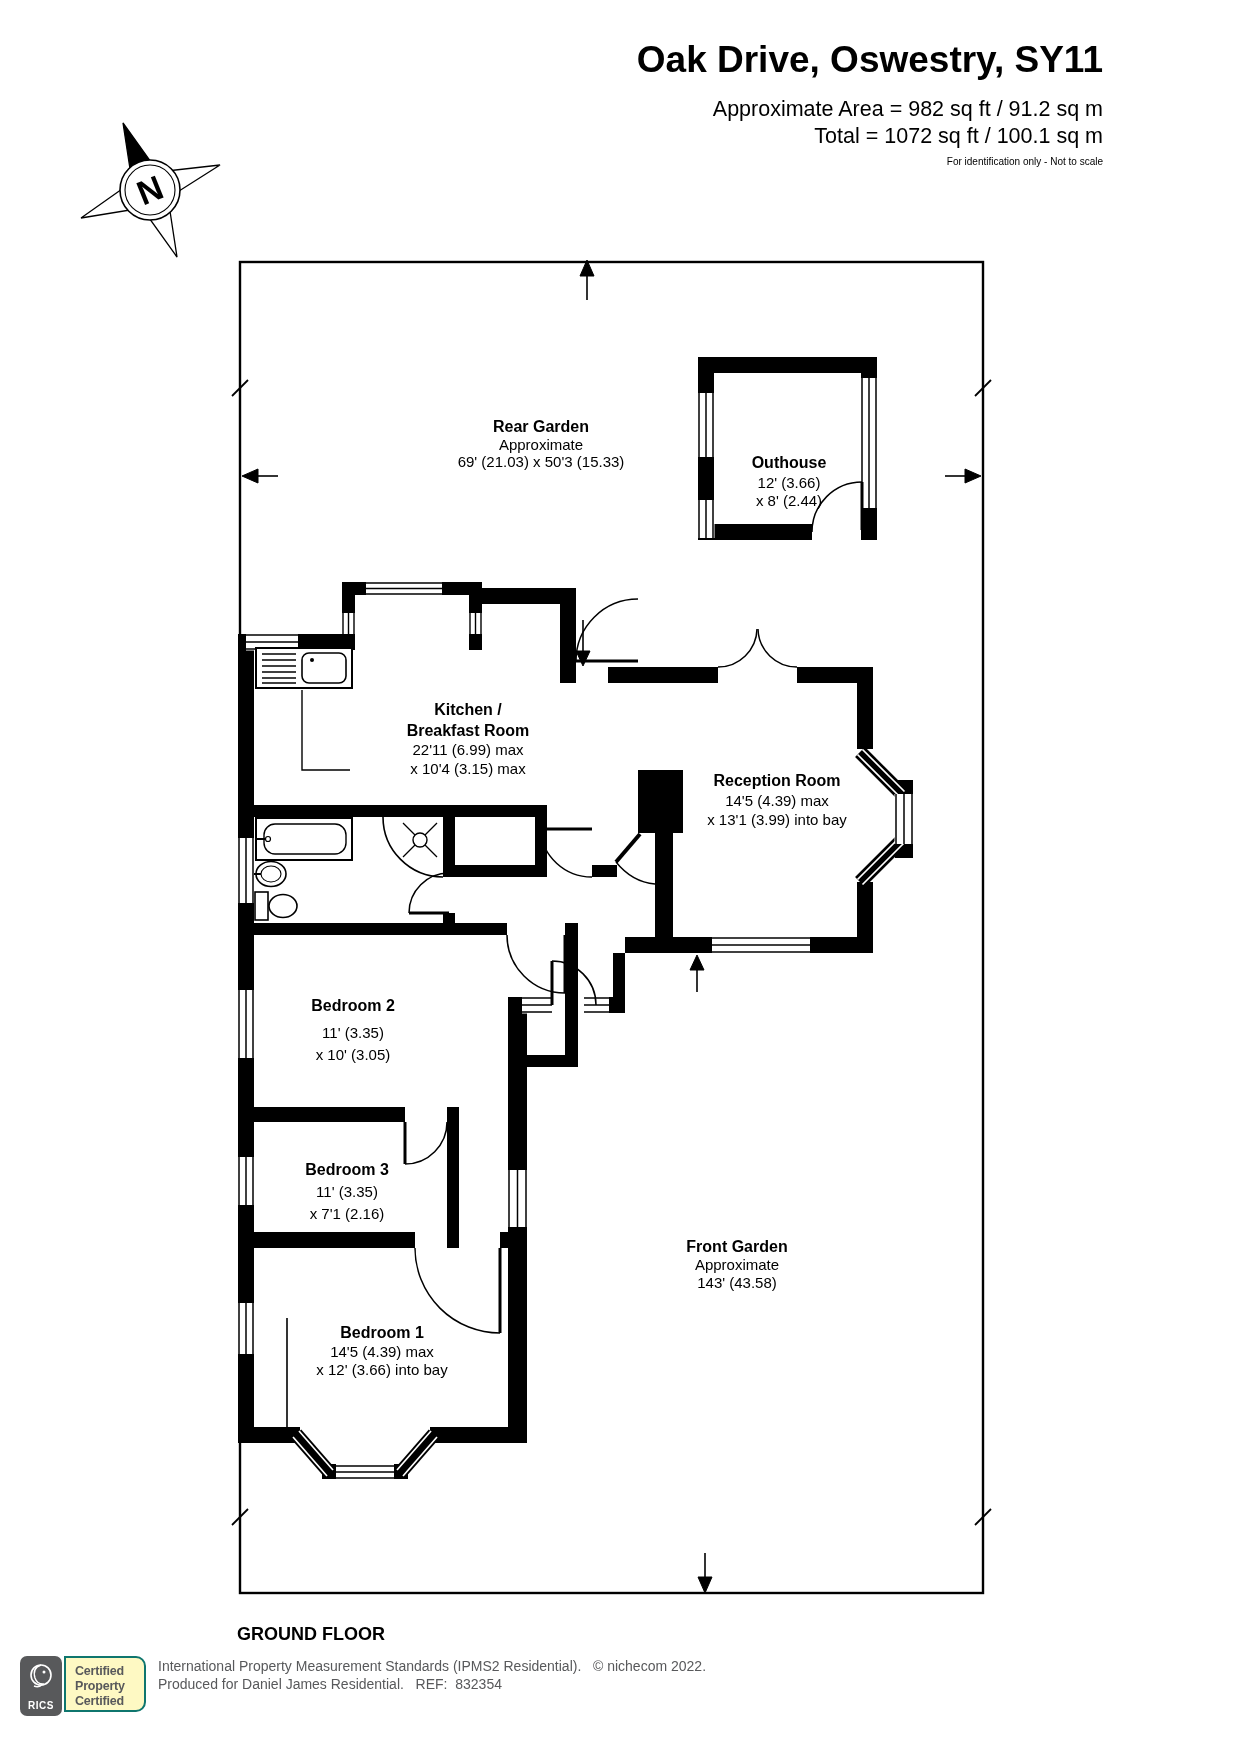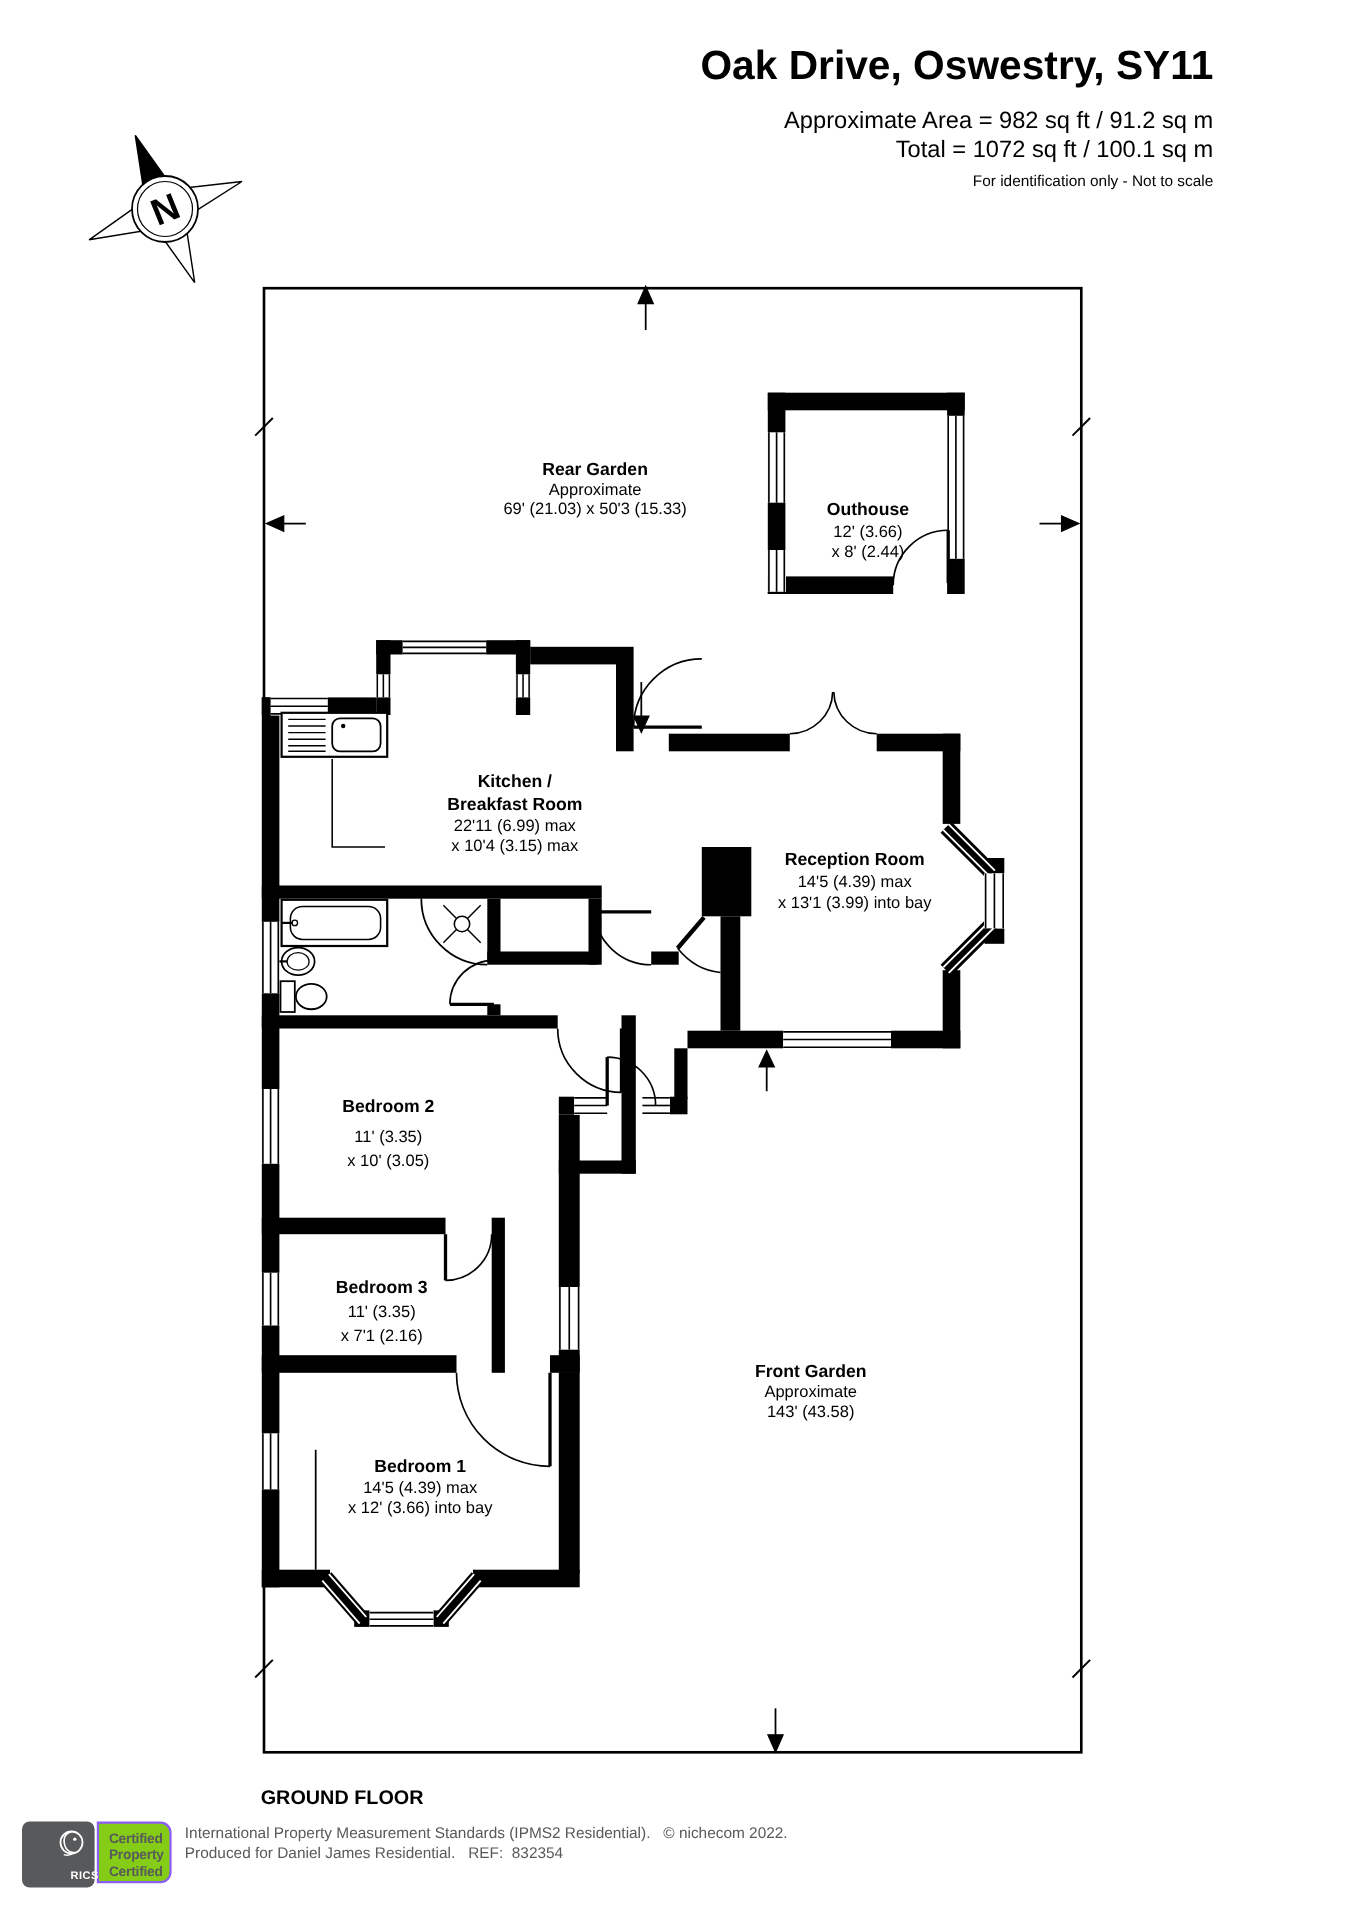--- a/index.html
+++ b/index.html
@@ -2,33 +2,33 @@
 <html><head>
 <meta charset="utf-8">
 <style>
   html,body{margin:0;padding:0;background:#fff;}
   .page{position:relative;width:1241px;height:1755px;background:#fff;overflow:hidden;
         font-family:"Liberation Sans","DejaVu Sans",sans-serif;color:#000;}
   .header{position:absolute;top:38px;right:138px;text-align:right;margin-left:39px;}
   .header h1{margin:0;font-size:37px;line-height:44px;font-weight:bold;letter-spacing:0;}
   .area-block{margin-top:14px;}
   .area-line{font-size:21.5px;line-height:27px;}
-  .disclaimer{font-size:14px;margin-top:6px;}
+  .disclaimer{font-size:10px;margin-top:6px;}
   .plan-svg{position:absolute;left:0;top:0;width:1241px;height:1755px;}
   svg text{font-family:"Liberation Sans","DejaVu Sans",sans-serif;}
   .room-name{font-size:16px;font-weight:bold;}
   .room-dim{font-size:15px;}
   .floor-label{font-size:18px;font-weight:bold;}
   .compass-n{font-size:34px;font-weight:bold;}
   .footer{position:absolute;left:20px;top:1656px;display:flex;align-items:flex-start;}
-  .rics-box{width:42px;height:60px;background:#58595b;border-radius:7px;position:relative;flex:none;padding-left:24px;}
+  .rics-box{width:42px;height:60px;background:#58595b;border-radius:7px;position:relative;flex:none;}
   .rics-text{position:absolute;bottom:5px;width:100%;text-align:center;color:#fff;
              font-size:10px;font-weight:bold;letter-spacing:0.5px;}
-  .badge-box{width:68px;height:56px;border:2px solid #8b5cf6;border-radius:0 10px 10px 0;
-             margin-left:2px;padding:6px 0 0 9px;box-sizing:border-box;flex:none;background:#84cc16;}
+  .badge-box{width:82px;height:56px;border:2px solid #0f766e;border-radius:0 10px 10px 0;
+             margin-left:2px;padding:6px 0 0 9px;box-sizing:border-box;flex:none;background:#fef9c3;}
   .badge-line{font-size:12.5px;font-weight:bold;color:#58595b;line-height:15px;letter-spacing:-0.2px;}
   .footer-text{margin-left:12px;padding-top:2px;}
   .footer-line{font-size:14px;color:#58595b;line-height:17.5px;white-space:pre-wrap;}
 </style>
 </head>
 <body>
 
 <div class="page">
 
   <div class="header">

